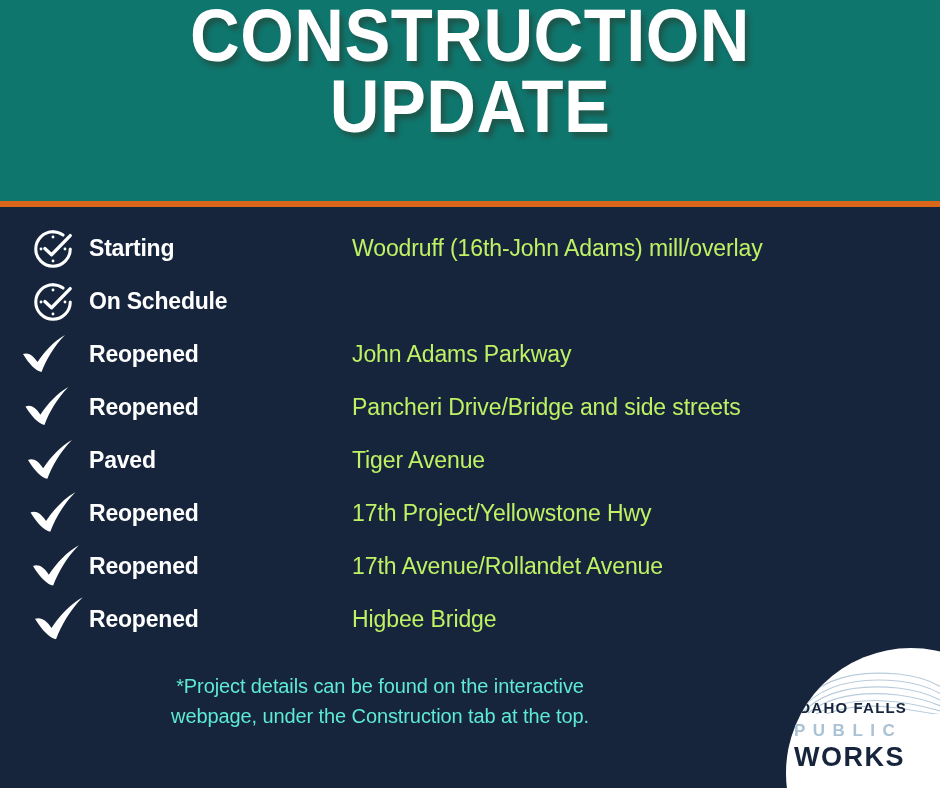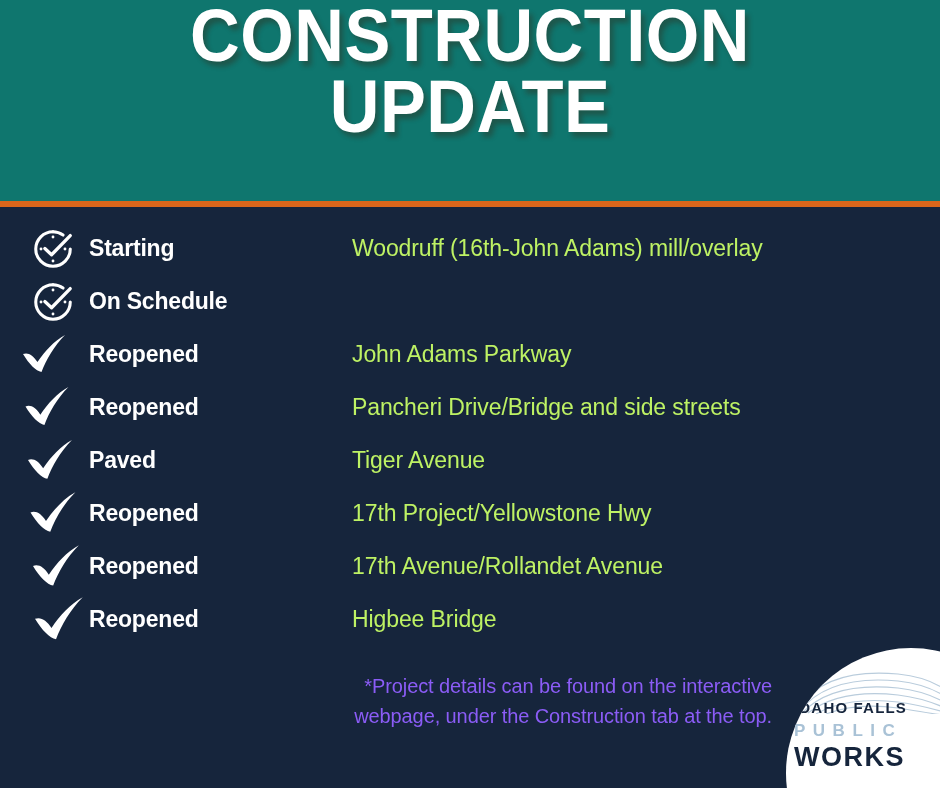--- a/index.html
+++ b/index.html
@@ -77,23 +77,23 @@
   .chk1{margin-right:6px;}
   .chk2{margin-right:2px;}
   .chk3{margin-right:-2px;}
   .chk4{margin-right:-6px;}
   .chk5{margin-right:-10px;}
   .chk6{margin-right:-15px;}
 
   
   .footnote{
     position:absolute;
-    left:12px;top:672px;width:760px;
-    text-align:right;
-    color:#8b5cf6;
+    left:0;top:672px;width:760px;
+    text-align:center;
+    color:#5eead4;
     font-size:20px;
     line-height:1.48;
     letter-spacing:-0.1px;
   }
 
   
   .logo{
     position:absolute;
     left:786px;top:648px;
     width:250px;height:250px;

